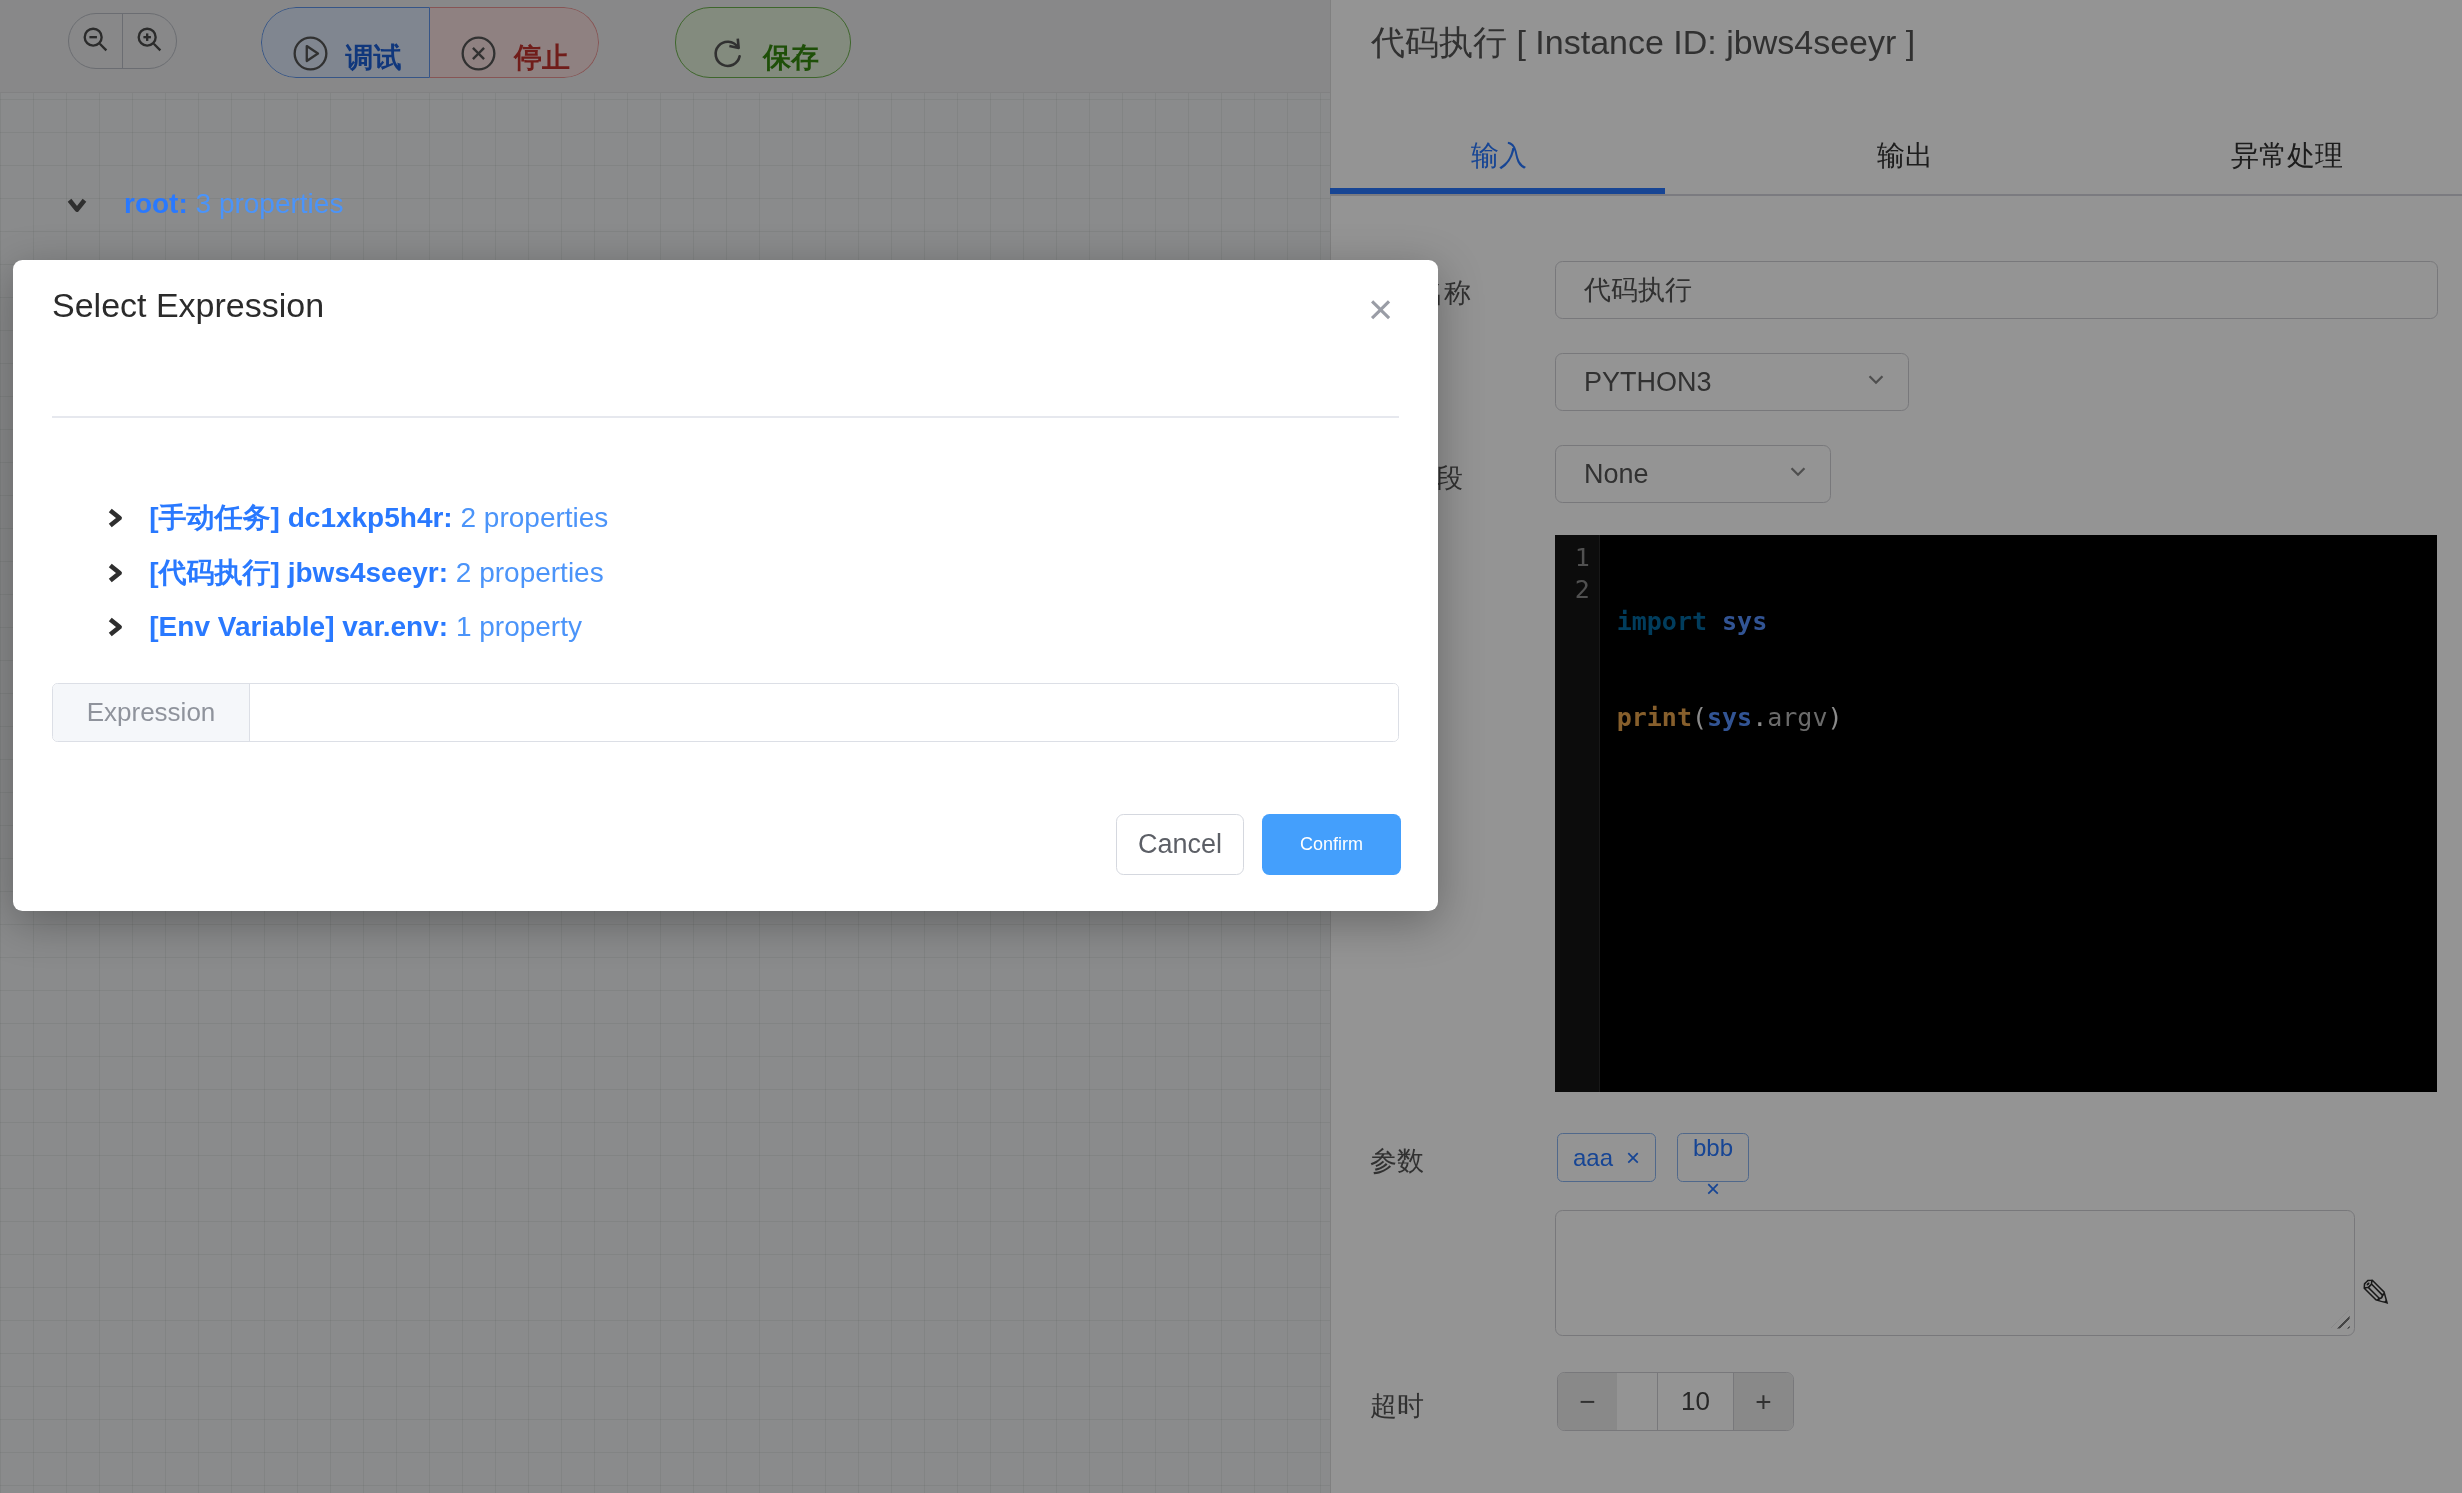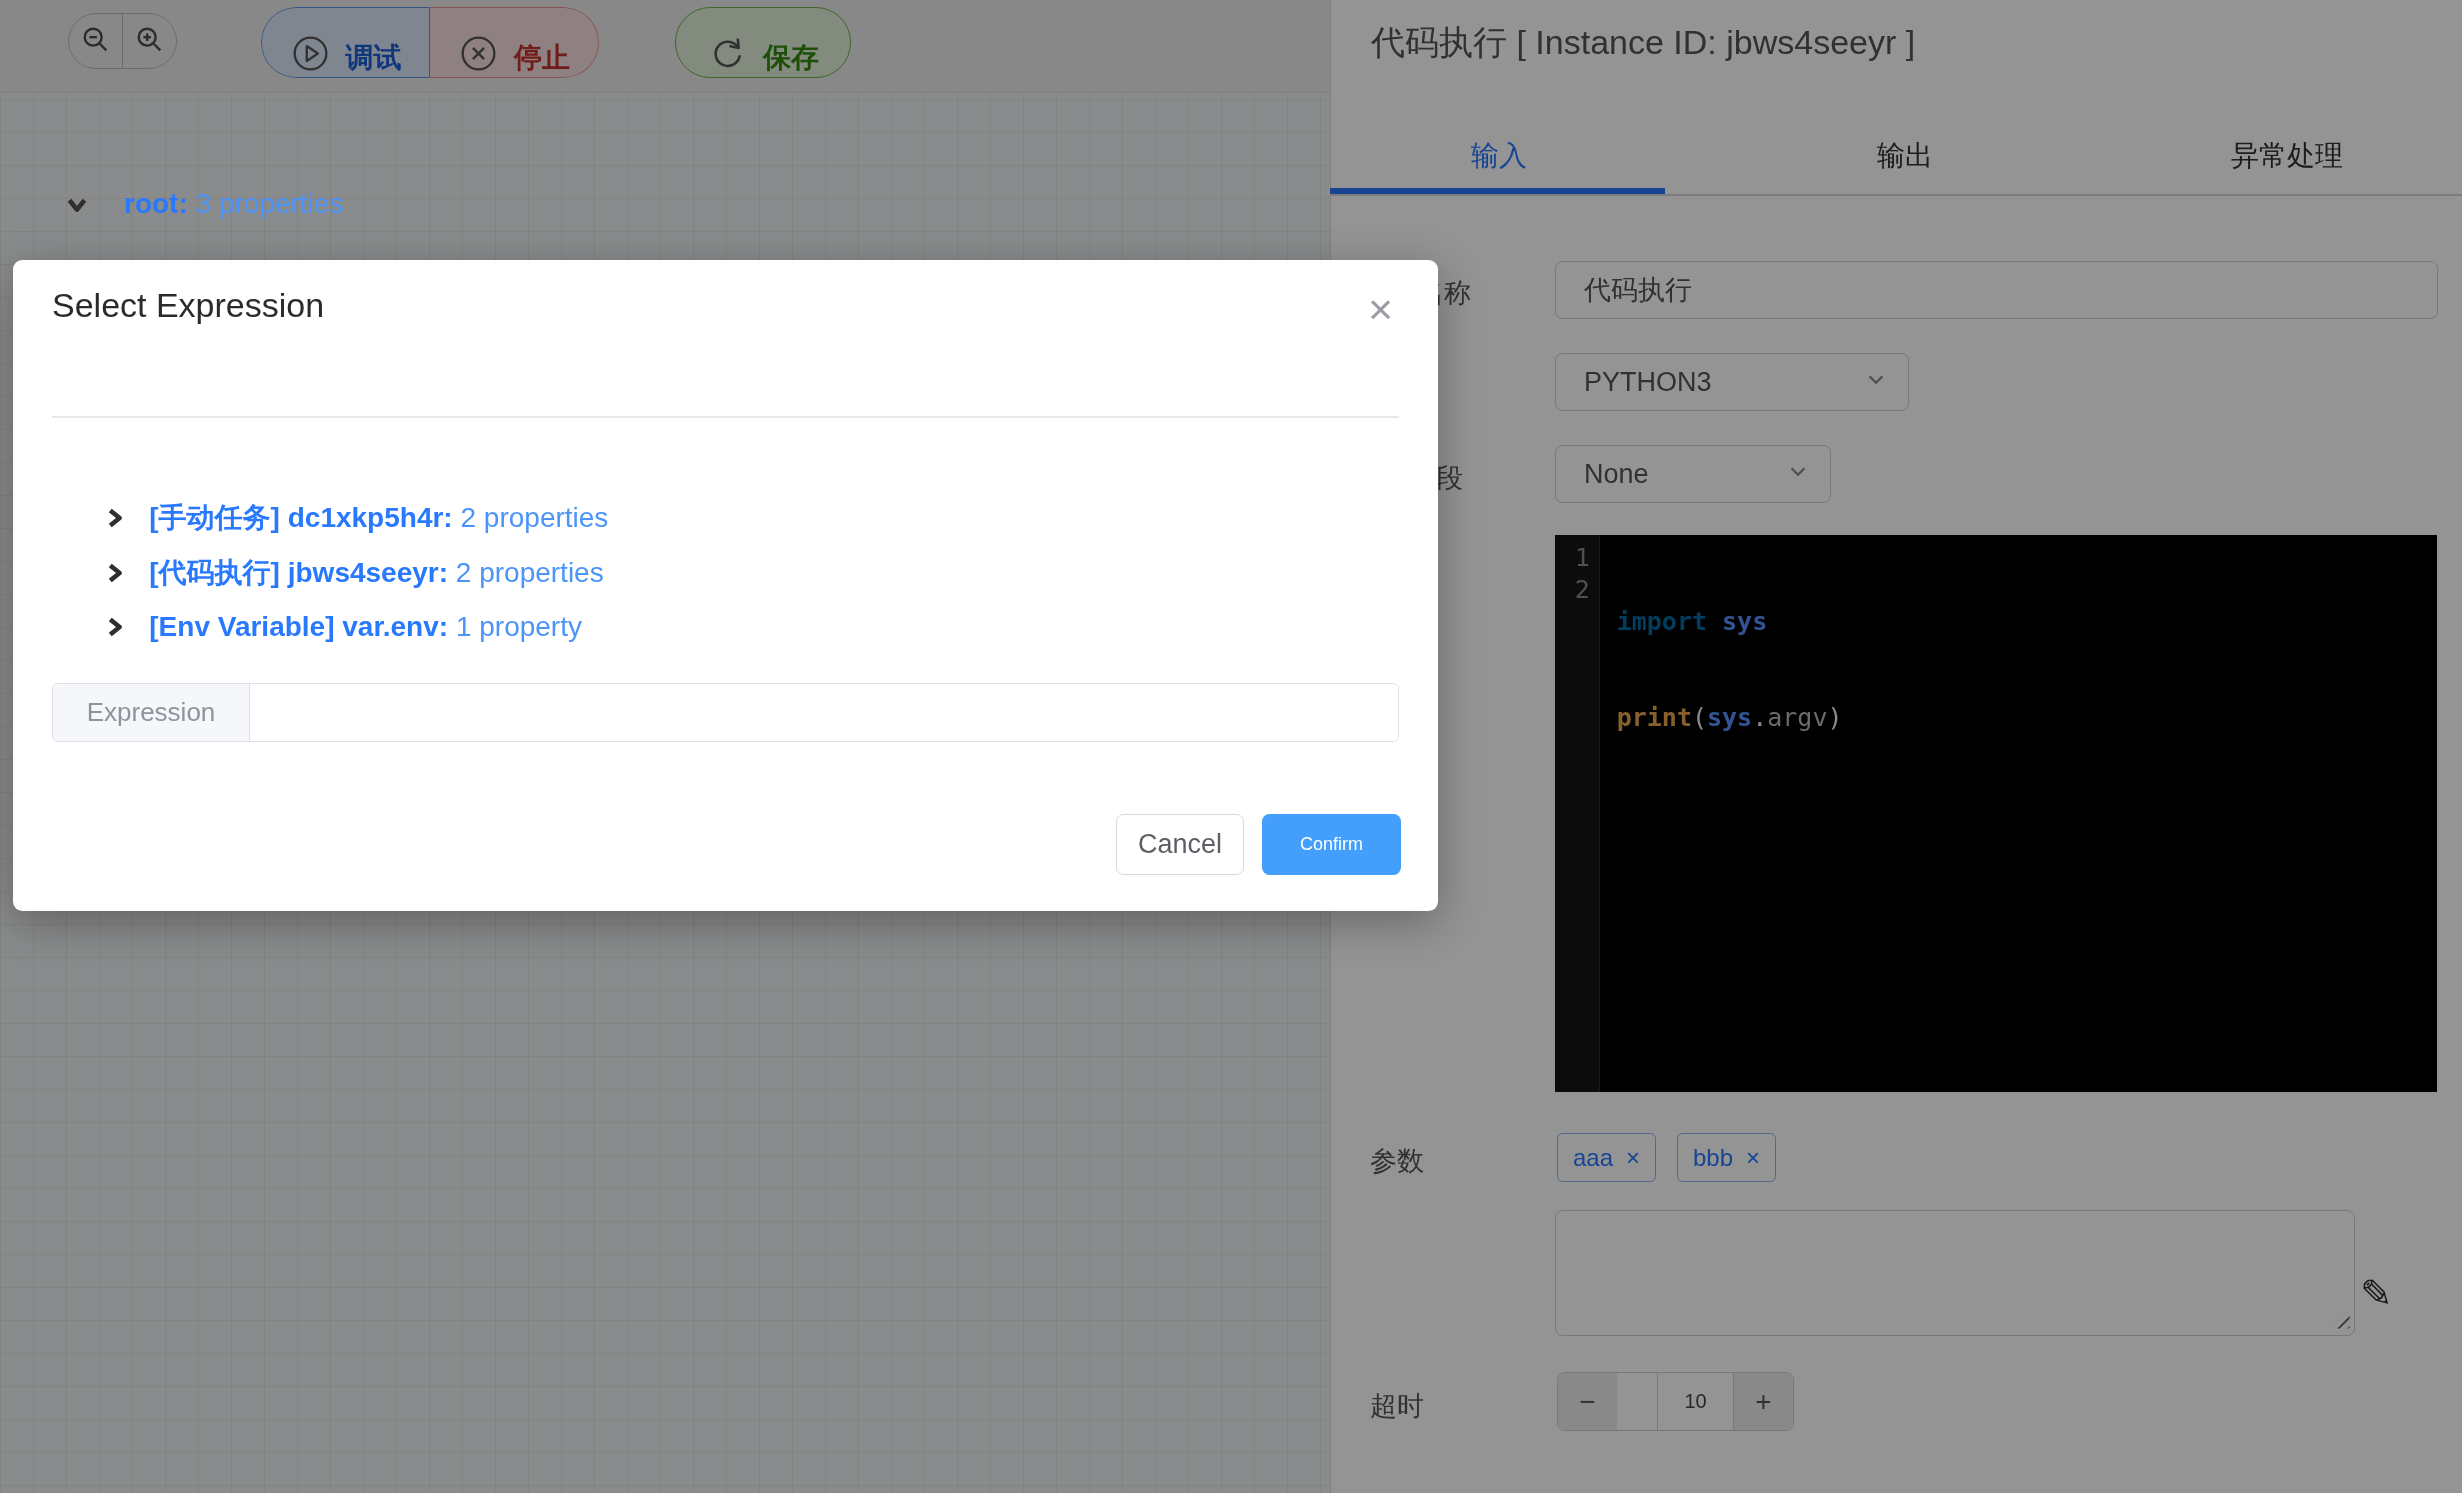--- a/index.html
+++ b/index.html
@@ -75,21 +75,21 @@
     background:repeating-linear-gradient(135deg, transparent 0 4.6px, #777 4.6px 6.5px);
     clip-path:polygon(100% 0, 100% 100%, 0 100%); }
   #edit-pencil { left:2360px; top:1271px; font-size:39px; color:#2b2b2b; }
 
   
   #stepper { left:1557px; top:1372px; width:237px; height:59px; border:1.9px solid #cfcfd4;
     border-radius:7.4px; display:flex; overflow:hidden; background:#fff; }
   #stepper .btn { width:59px; background:#ededed; display:flex; align-items:center;
     justify-content:center; font-size:28px; color:#555; }
   #stepper .val { flex:1; display:flex; align-items:center; justify-content:center;
-    font-size:20px; color:#444; border-left:1.9px solid #cfcfd4; border-right:1.9px solid #cfcfd4;margin-left:40px; }
+    font-size:26px; color:#444; border-left:1.9px solid #cfcfd4; border-right:1.9px solid #cfcfd4;margin-left:40px; }
 
   
   #overlay { left:0; top:0; width:2462px; height:1494px; background:rgba(0,0,0,0.42); }
   #modal { left:13px; top:260px; width:1425px; height:651px; background:#fff; border-radius:9.3px;
     box-shadow:0 11px 45px rgba(0,0,0,0.3); }
   #modal-title { left:39px; top:26px; font-size:34px; color:#2b2b2b; }
   #modal-close { left:1355px; top:28px; font-size:43px; color:#9a9da6; line-height:43px; }
   #modal-divider { left:39px; top:156px; width:1347px; height:1.9px; background:#e6e8ee; }
 
   .tree-row { height:39px; display:flex; align-items:center; font-size:28px; }
@@ -215,21 +215,21 @@
       <div><span class="tk-kw">import</span><span class="tk-mod"> sys</span></div>
       <div><span class="tk-fn">print</span><span class="tk-pn">(</span><span class="tk-mod">sys</span><span class="tk-pn">.</span><span class="tk-at">argv</span><span class="tk-pn">)</span></div>
     </div>
   </div>
 
   <div class="abs flabel" style="left:1370px; top:1143px;">参数</div>
   <div class="abs tag" style="left:1557px; top:1133px;">
     <span>aaa</span>
     <span class="x">×</span>
   </div>
-  <div class="abs tag" style="left:1677px; top:1133px;">
+  <div class="abs tag" style="left:1677px; top:1133px;flex-direction:column;">
     <span>bbb</span>
     <span class="x">×</span>
   </div>
   <div id="param-textarea" class="abs"></div>
   <div id="resize-handle" class="abs"></div>
   <div id="edit-pencil" class="abs">✎</div>
 
   <div class="abs flabel" style="left:1370px; top:1388px;">超时</div>
   <div id="stepper" class="abs">
     <div class="btn">−</div>

